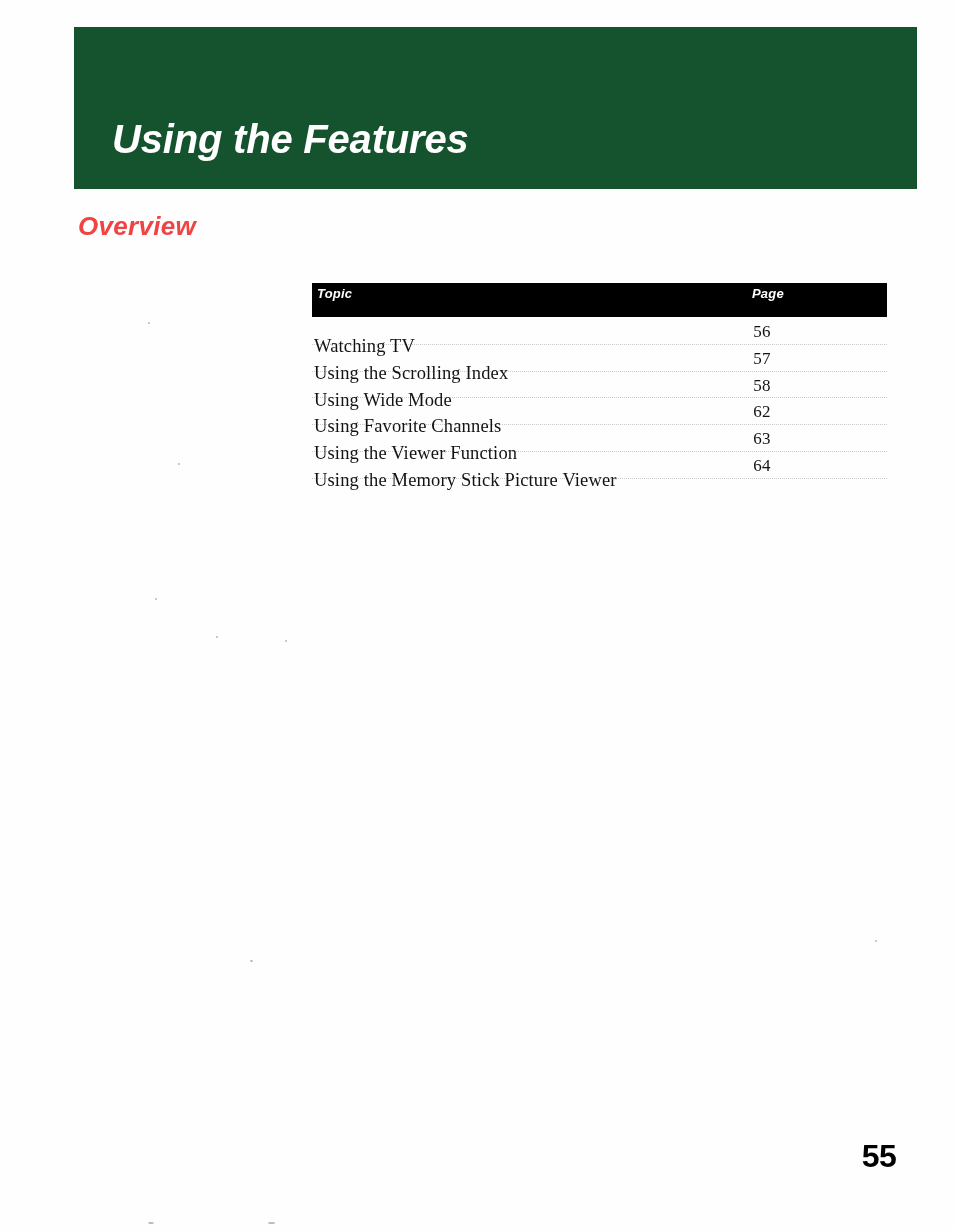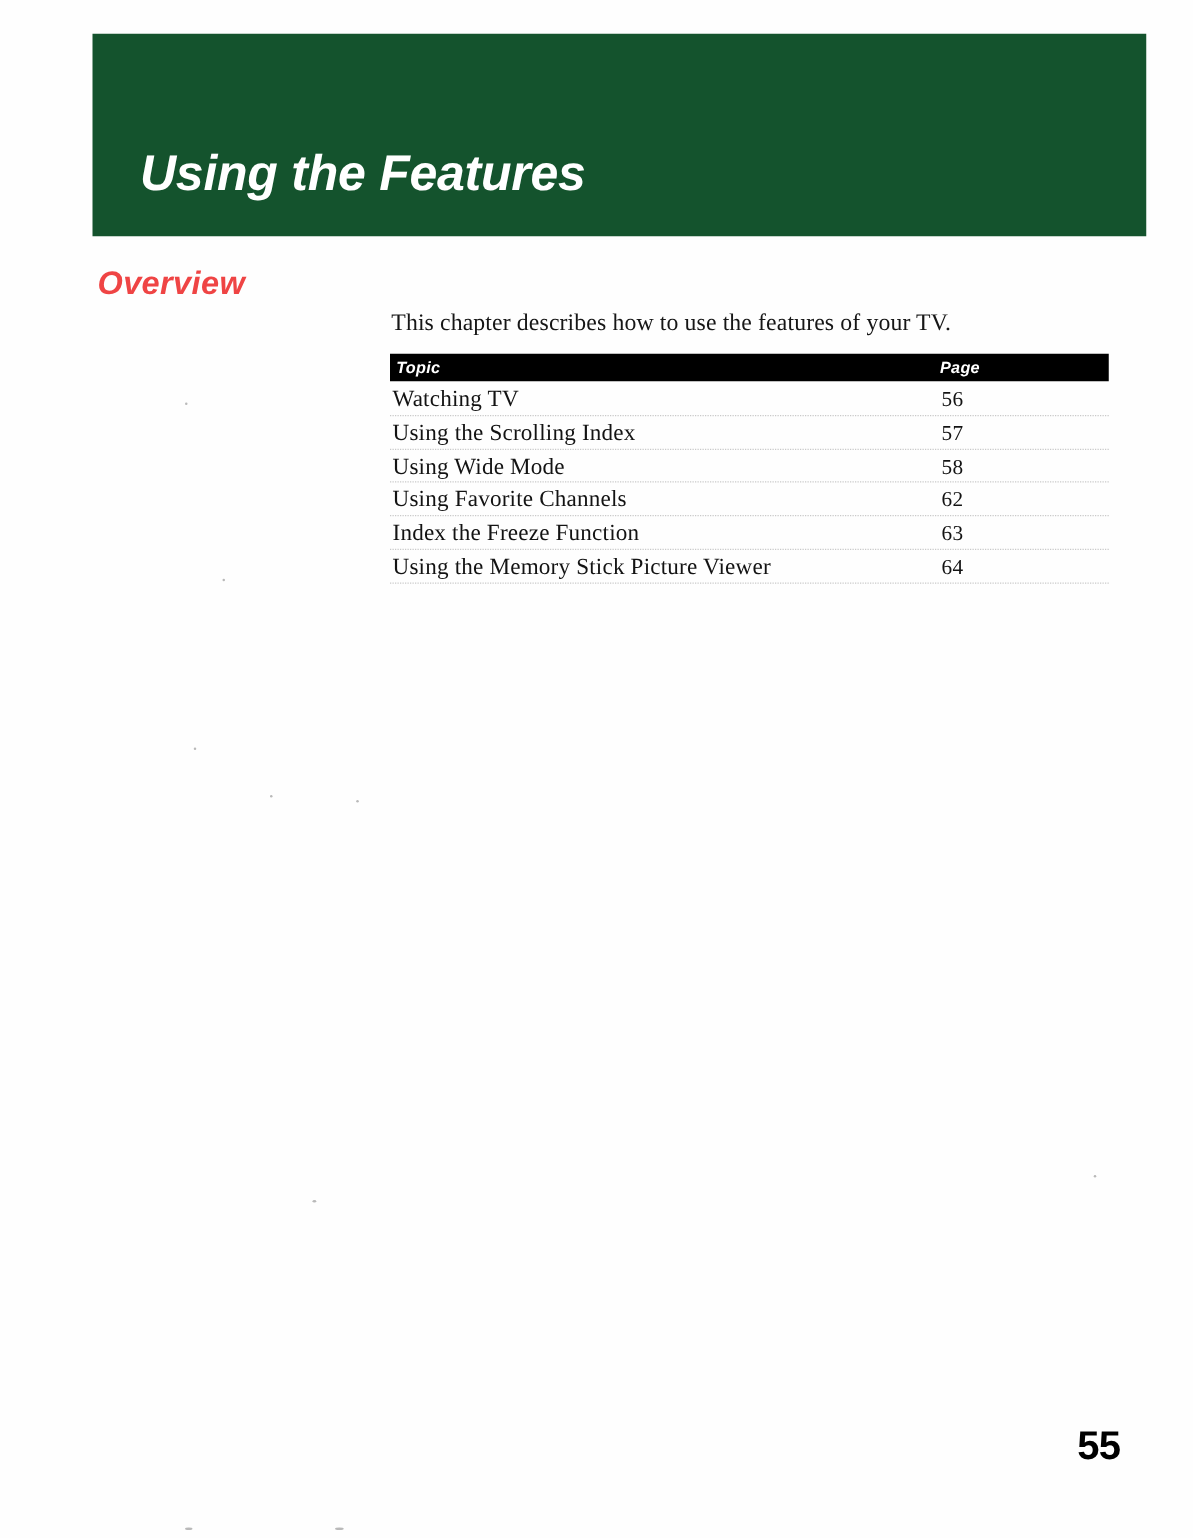--- a/index.html
+++ b/index.html
@@ -74,21 +74,21 @@
 
   
   .topic-table {
     position: absolute;
     left: 312px;
     top: 283px;
     width: 575px;
   }
   .table-header {
     position: relative;
-    height: 22px;
+    height: 34px;
     background: #000000;
   }
   .table-header .th {
     position: absolute;
     top: 3px;
     color: #ffffff;
     font-family: "Liberation Sans", sans-serif;
     font-weight: bold;
     font-style: italic;
     font-size: 13px;
@@ -106,21 +106,21 @@
     position: relative;
     height: 25.8px;
     border-bottom: 1px dotted #c9c9c9;
   }
   .table-row:first-child {
     border-top: none;
   }
   .cell-topic {
     position: absolute;
     left: 2px;
-    top: 4px;
+    top: 18px;
     color: #131313;
     font-family: "Liberation Serif", serif;
     font-size: 18.5px;
     letter-spacing: 0.15px;
     white-space: nowrap;
   }
   .cell-page {
     position: absolute;
     left: 430px;
     top: 4px;
@@ -157,21 +157,20 @@
 <body>
 
 <div class="page">
 
   <div class="chapter-banner">
     <div class="chapter-title">Using the Features</div>
   </div>
 
   <div class="section-heading">Overview</div>
 
-  <div class="intro-text">This chapter describes how to use the features of your TV.</div>
 
   <div class="topic-table">
 
     <div class="table-header">
       <div class="th th-topic">Topic</div>
       <div class="th th-page">Page</div>
     </div>
 
     <div class="table-body">
 
@@ -190,21 +189,21 @@
         <div class="cell-page">58</div>
       </div>
 
 
       <div class="table-row">
         <div class="cell-topic">Using Favorite Channels</div>
         <div class="cell-page">62</div>
       </div>
 
       <div class="table-row">
-        <div class="cell-topic">Index the Freeze Function</div>
+        <div class="cell-topic">Using the Viewer Function</div>
         <div class="cell-page">63</div>
       </div>
 
       <div class="table-row">
         <div class="cell-topic">Using the Memory Stick Picture Viewer</div>
         <div class="cell-page">64</div>
       </div>
 
     </div>
   </div>

